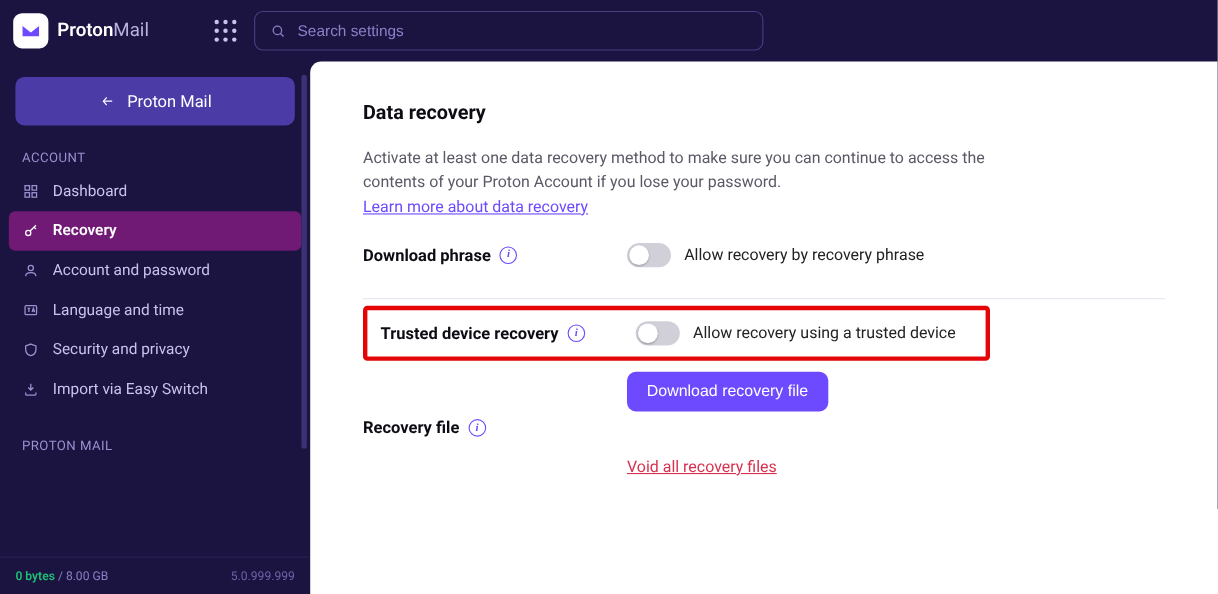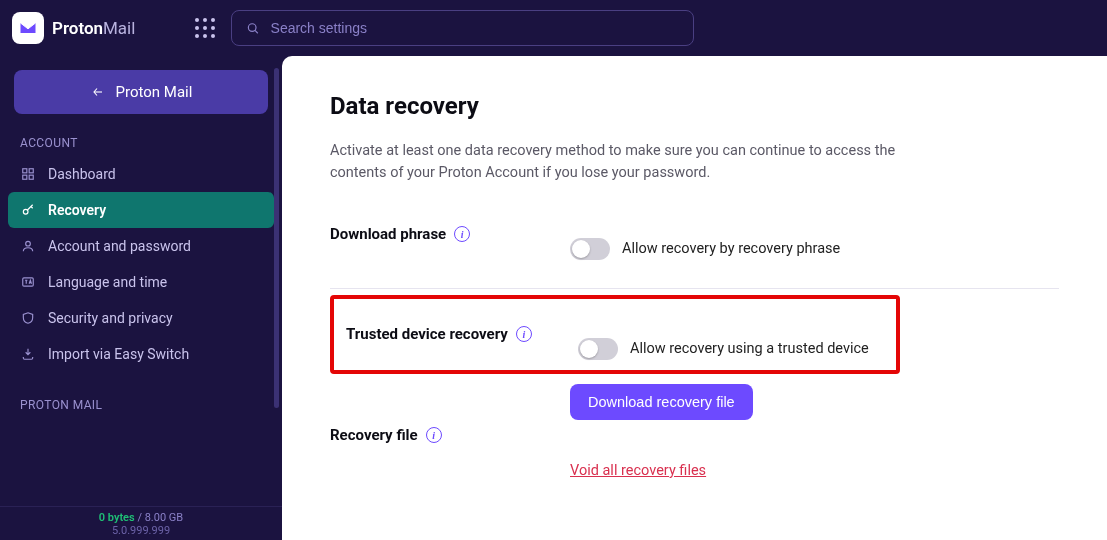--- a/index.html
+++ b/index.html
@@ -76,63 +76,63 @@
     color:#9a91cf; font-size:12px; letter-spacing:0.4px;
     padding: 8px 12px 6px;
   }
   .nav-item {
     display:flex; align-items:center; gap:12px;
     color:#c9c3ec; font-size:14px;
     padding: 10px 12px; border-radius:6px;
     cursor:pointer;
   }
   .nav-item.active {
-    background:#0f766e; color:#fff; font-weight:600;
+    background:#701a75; color:#fff; font-weight:600;
   }
   .nav-icon { width:16px; display:flex; justify-content:center; color:#9a91cf; }
   .nav-item.active .nav-icon { color:#fff; }
 
   .scroll-indicator {
     position:absolute; right:3px; top:12px; width:5px; height:340px;
     background:#3b3174; border-radius:3px;
   }
 
   .sidebar-footer {
     height:34px; border-top:1px solid #2a2155;
     display:flex; align-items:center; justify-content:space-between;
-    padding:4px 14px; font-size:11px; color:#8a80c7;flex-direction:column;
+    padding:14px 14px; font-size:11px; color:#8a80c7;
   }
   .sidebar-footer .used { color:#1fbf75; font-weight:600; }
   .sidebar-footer .ver { color:#6c63a8; }
 
   
   .main {
     flex:1; background:#fff; border-top-left-radius:10px;
     padding: 36px 48px; overflow:auto; color:#0c0c14;
     position: relative;
   }
-  .main h1 { font-size:24px; font-weight:700; margin-bottom:20px; }
+  .main h1 { font-size:18px; font-weight:700; margin-bottom:20px; }
   .main .desc { color:#5b5966; font-size:14.5px; line-height:1.55; max-width:620px; }
   .main .learn-link { color:#6d4aff; text-decoration:underline; font-size:14.5px; }
 
   .setting-row {
     display:flex; align-items:center;
     padding: 24px 0 22px;
   }
   .setting-label-col {
     width: 240px; display:flex; align-items:center; gap:8px;
     font-weight:700; font-size:15px;
   }
   .info-badge {
     width:16px; height:16px; border:1.3px solid #6d4aff; border-radius:50%;
     display:inline-flex; align-items:center; justify-content:center;
     color:#6d4aff; font-size:10px; font-style:italic; font-family:Georgia,serif;
     cursor:pointer;
   }
-  .toggle-col { display:flex; align-items:center; gap:12px;margin-top:29px; }
+  .toggle-col { display:flex; align-items:center; gap:12px; }
   .toggle {
     width:40px; height:22px; background:#d1cfd8; border-radius:11px;
     position:relative; cursor:pointer;
   }
   .toggle::after {
     content:""; position:absolute; left:2px; top:2px;
     width:18px; height:18px; background:#fff; border-radius:50%;
     box-shadow:0 1px 2px rgba(0,0,0,0.25);
   }
   .toggle-label { font-size:14.5px; color:#222; }
@@ -279,20 +279,21 @@
       <span>
         <span class="used">0 bytes</span><span> / </span><span>8.00 GB</span>
       </span>
       <span class="ver">5.0.999.999</span>
     </div>
   </div>
 
   <div class="main">
     <h1>Data recovery</h1>
     <p class="desc">Activate at least one data recovery method to make sure you can continue to access the contents of your Proton Account if you lose your password.</p>
+    <a href="#" class="learn-link">Learn more about data recovery</a>
 
     
     <div class="setting-row">
       <div class="setting-label-col">
         <span>Download phrase</span>
         <span class="info-badge">i</span>
       </div>
       <div class="toggle-col">
         <div class="toggle"></div>
         <span class="toggle-label">Allow recovery by recovery phrase</span>

